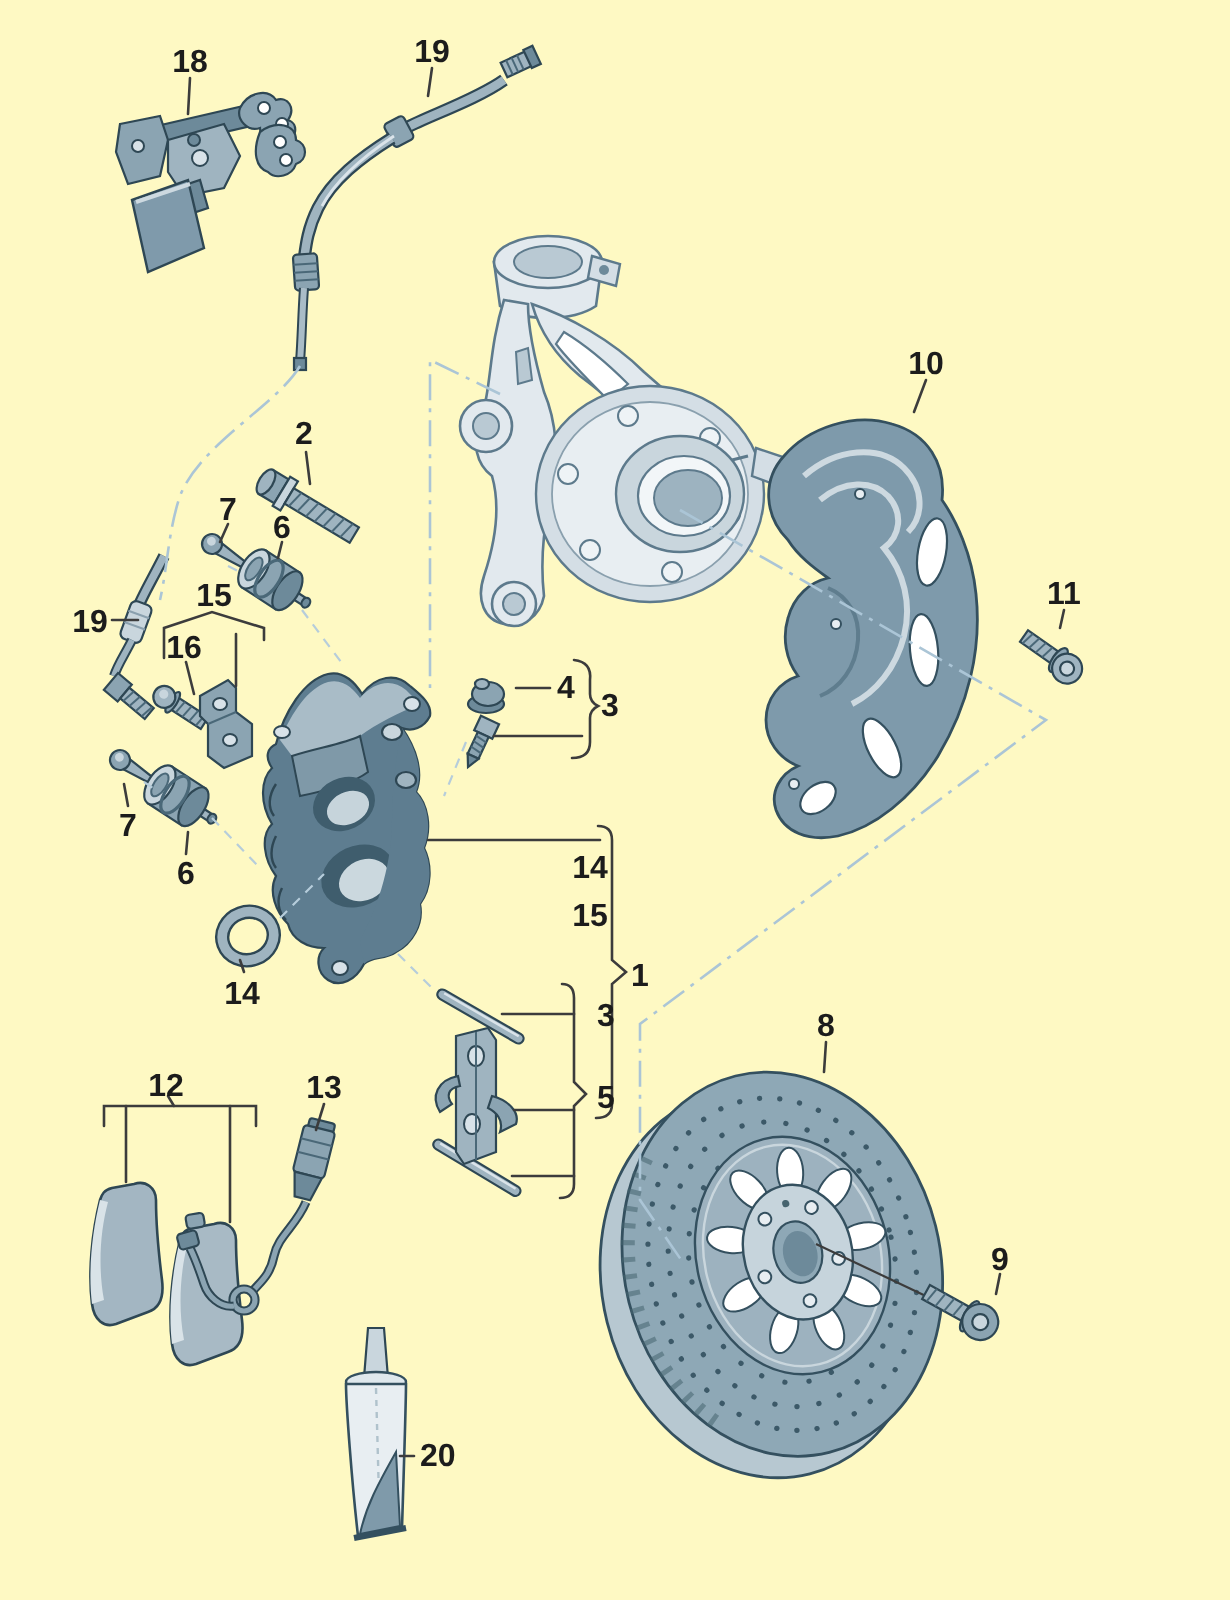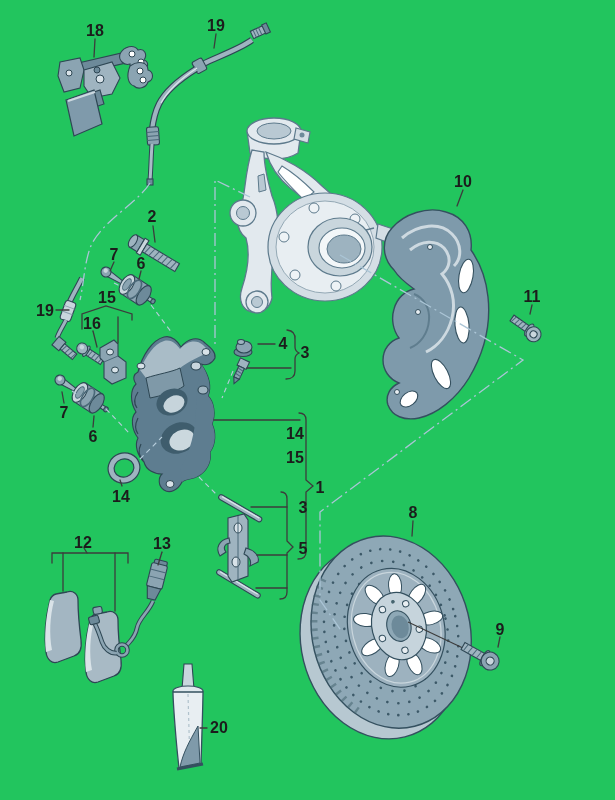--- a/index.html
+++ b/index.html
@@ -1,16 +1,16 @@
 <!DOCTYPE html>
 <html><head>
 <meta charset="utf-8">
 <style>
   html,body{margin:0;padding:0;background:#fff;}
-  .stage{position:relative;width:615px;height:800px;background:#22c55e;overflow:hidden;
+  .stage{position:relative;width:615px;height:800px;background:#fef9c3;overflow:hidden;
          font-family:"Liberation Sans",sans-serif;}
   svg{display:block}
   .callout{font:bold 16px "Liberation Sans",sans-serif;fill:#1c1c1c}
   .leader{stroke:#3c3c3c;stroke-width:1.3;fill:none;stroke-linecap:round}
   .cline{stroke:#abc5d6;stroke-width:1.3;fill:none;stroke-dasharray:13 4 2 4}
   .aline{stroke:#b6cddb;stroke-width:1.1;fill:none;stroke-dasharray:5 4}
   .alu{fill:#e2e9ee;stroke:#5d7a8c;stroke-width:1.3}
   .alu2{fill:#d4dee5;stroke:#5d7a8c;stroke-width:1.2}
   .alu-shade{fill:#b9c9d3;stroke:#5d7a8c;stroke-width:1}
   .metal-light{fill:#c9d6dd;stroke:#2e4754;stroke-width:1.1}

